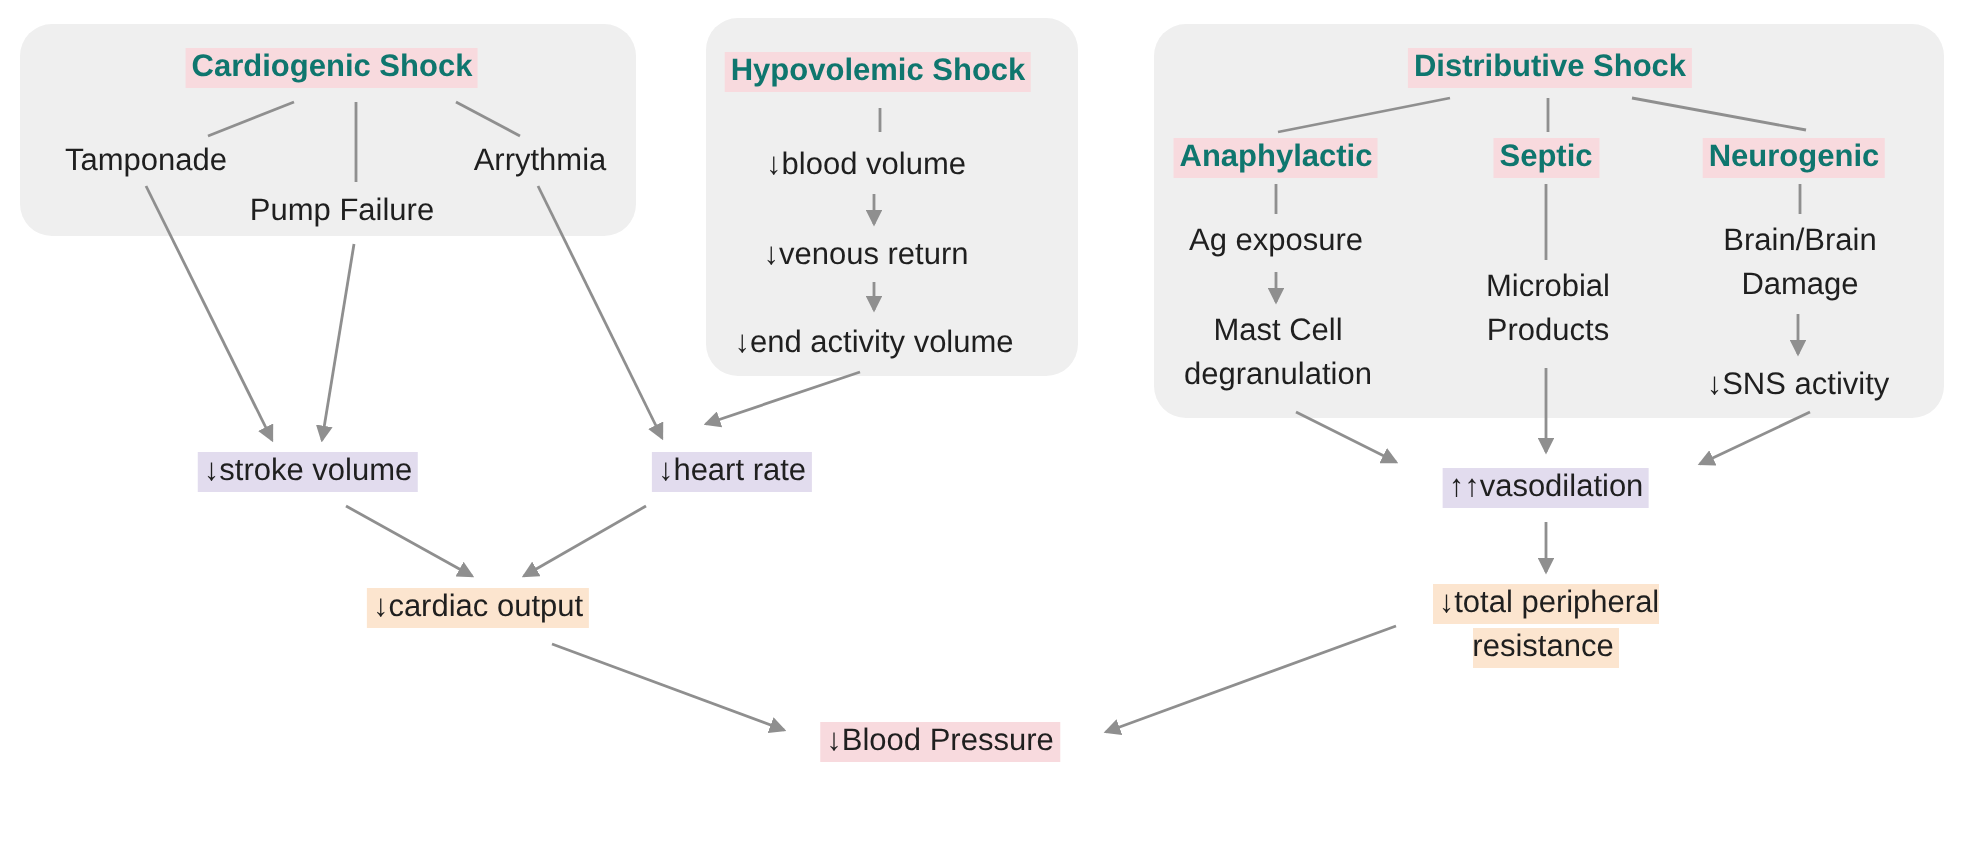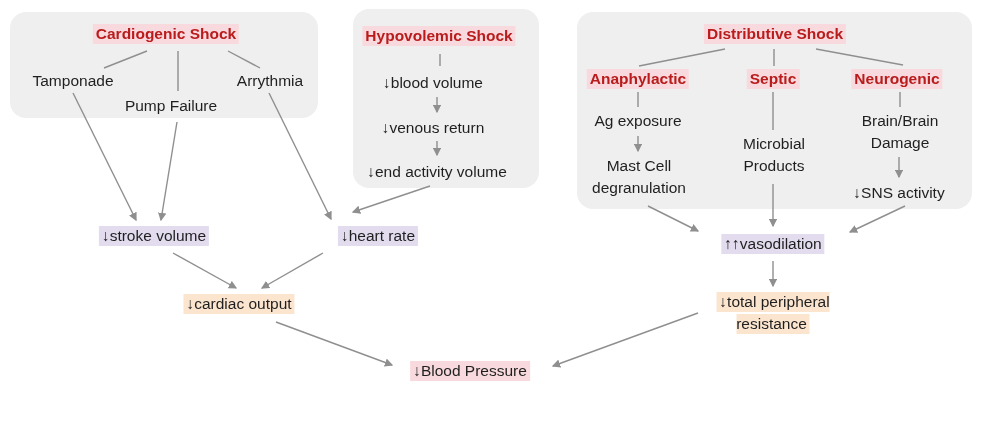--- a/index.html
+++ b/index.html
@@ -14,21 +14,21 @@
   #box-cardiogenic{left:10px;top:12px;width:308px;height:106px;}
   #box-hypovolemic{left:353px;top:9px;width:186px;height:179px;}
   #box-distributive{left:577px;top:12px;width:395px;height:197px;}
   #wires{position:absolute;left:0;top:0;z-index:1;pointer-events:none;}
   .node{
     position:absolute;z-index:2;transform:translateX(-50%);
     text-align:center;white-space:nowrap;
   }
   .node.wrap{white-space:normal;line-height:22px;}
   .node .hl{padding:1px 3px 2px 3px;}
-  .bold{font-weight:bold;color:#b91c1c;}
+  .bold{font-weight:bold;color:#0f766e;}
   .hl-pink{background:var(--highlight-pink,#f8dade);}
   .hl-lav{background:var(--highlight-lavender,#e2dcee);}
   .hl-peach{background:var(--highlight-peach,#fce5cf);}
   
   #n-cardio-title{left:166px;top:23px;}
   #n-tamponade{left:73px;top:70px;}
   #n-pump-failure{left:171px;top:95px;}
   #n-arrythmia{left:270px;top:70px;}
   #n-hypo-title{left:439px;top:25px;}
   #n-blood-volume{left:433px;top:72px;}
@@ -37,21 +37,21 @@
   #n-dist-title{left:775px;top:23px;}
   #n-anaphylactic{left:638px;top:68px;}
   #n-septic{left:773px;top:68px;}
   #n-neurogenic{left:897px;top:68px;}
   #n-ag-exposure{left:638px;top:110px;}
   #n-mast-cell{left:639px;top:155px;width:125px;}
   #n-microbial{left:774px;top:133px;width:95px;}
   #n-brain-spinal{left:900px;top:110px;width:105px;}
   #n-sns{left:899px;top:182px;}
   #n-stroke-volume{left:154px;top:225px;}
-  #n-heart-rate{left:356px;top:225px;padding-left:44px;}
+  #n-heart-rate{left:344px;top:225px;padding-left:44px;}
   #n-vasodilation{left:773px;top:233px;}
   #n-cardiac-output{left:239px;top:293px;}
   #n-tpr{left:773px;top:291px;width:145px;}
   #n-blood-pressure{left:470px;top:360px;}
   line{stroke:var(--arrow,#8f8f8f);stroke-width:1.4;}
 </style>
 </head>
 <body>
 
 <div id="canvas">

